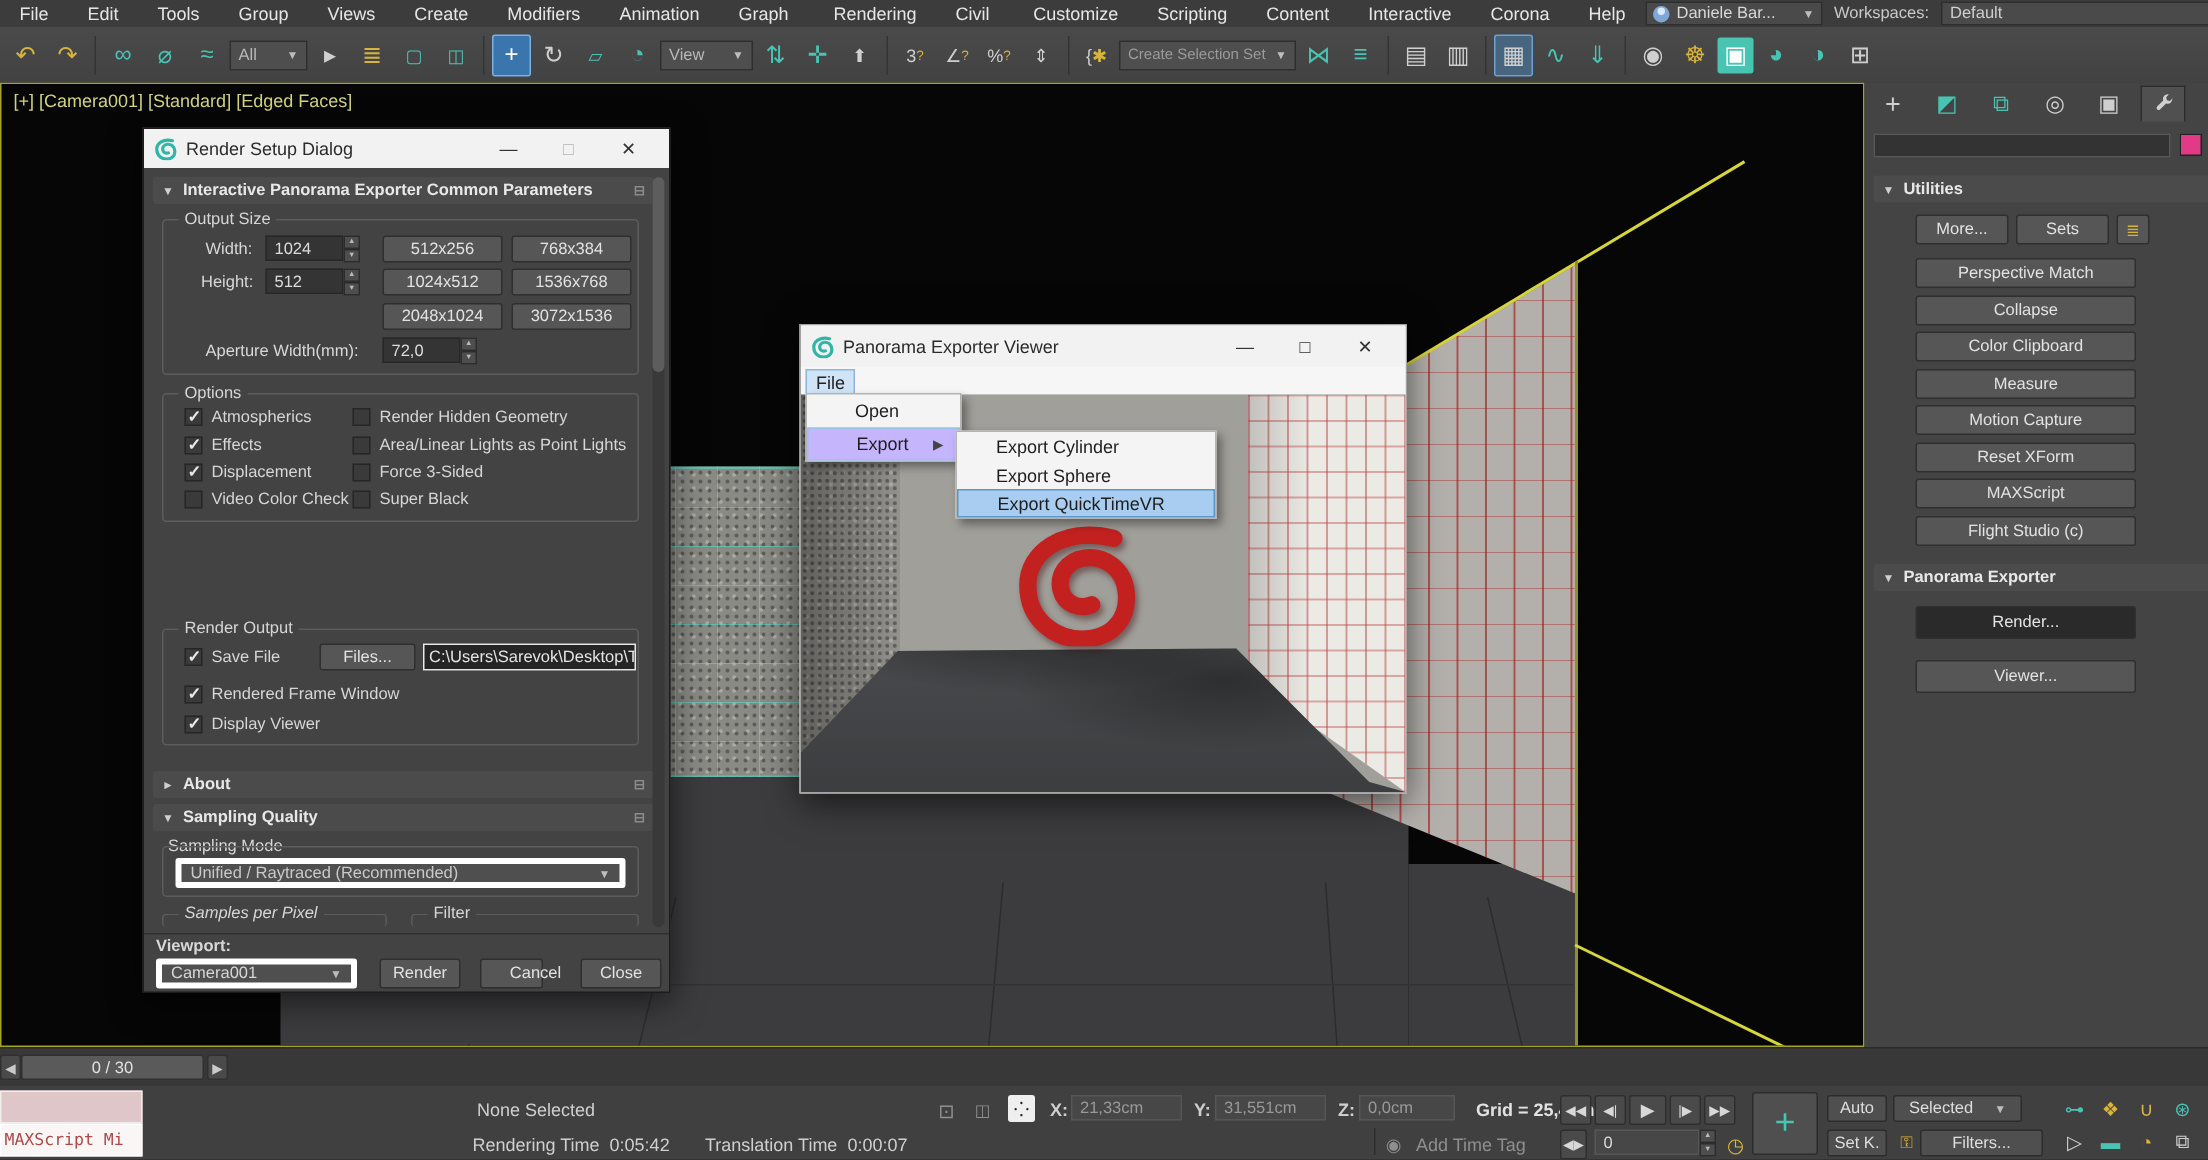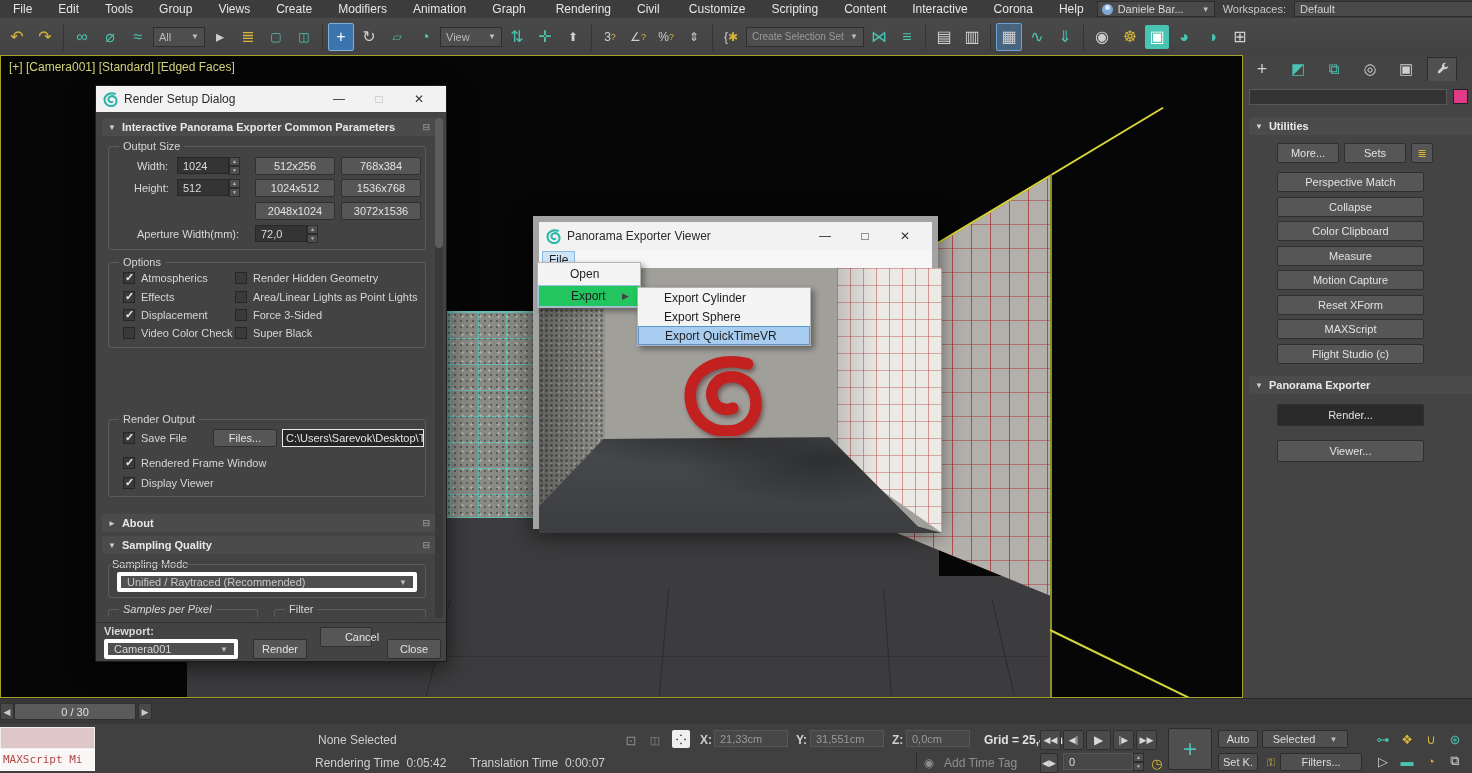--- a/index.html
+++ b/index.html
@@ -75,21 +75,21 @@
   .btn { background:#565656; border:1px solid #2f2f2f; border-radius:2px; color:#e2e2e2;
     display:flex; align-items:center; justify-content:center; height:18px; }
   .cb { display:flex; align-items:flex-start; gap:6px; color:#d6d6d6; position:absolute; }
   .cb .box { width:12px; height:12px; background:#3a3a3a; border:1px solid #262626; position:relative; flex:0 0 auto; }
   .cb.on .box::after { content:"\2713"; position:absolute; left:1px; top:-2px; color:#e8e8e8; font-size:11px; font-weight:bold; }
   .dd { background:#4f4f4f; border:4px solid #ffffff; border-radius:2px; display:flex; align-items:center; padding:0 6px; color:#d6d6d6; }
   .scrolltrack { position:absolute; right:3px; width:8px; background:#393939; border-radius:4px; }
   .scrollthumb { position:absolute; left:0; width:8px; background:#5d5d5d; border-radius:4px; }
 
   
-  #viewer { left:533px; top:216px; width:405px; height:313px; background:#fff; border:6px solid #a3a3a3; z-index:30; }
+  #viewer { left:533px; top:216px; width:405px; height:313px; background:#fff; border:1px solid #a3a3a3; z-index:30; }
   #viewer .menubar { height:19px; background:#f6f6f6; border-bottom:1px solid #dcdcdc; display:flex; align-items:center; padding:0 3px; }
   #viewer .file-chip { background:#cfe4f7; border:1px solid #8ab8e0; color:#222; font-size:12px; padding:0 6px; height:17px; line-height:16px; }
   #vimg { position:absolute; left:0; top:46px; width:403px; height:265px; overflow:hidden; background:#a09f9a; }
   #vimg .lwall { position:absolute; left:0; top:0; width:66px; height:265px;
     background-image:linear-gradient(to right, rgba(0,0,0,.35), rgba(0,0,0,0)),
       radial-gradient(rgba(55,55,53,.55) 1px, transparent 1.6px),
       radial-gradient(rgba(225,225,220,.38) 1px, transparent 1.5px);
     background-size:100% 100%, 5px 5px, 8px 8px; background-color:#93928d; }
   #vimg .rwall { position:absolute; left:298px; top:0; width:105px; height:265px;
     clip-path:polygon(0 0,100% 0,100% 100%,0 72%);
@@ -103,21 +103,21 @@
     background-color:#46484b;
     background-image:radial-gradient(ellipse 55% 45% at 38% 28%, rgba(0,0,0,.5), transparent 72%),
       radial-gradient(ellipse 50% 40% at 70% 55%, rgba(0,0,0,.35), transparent 70%),
       linear-gradient(to bottom, rgba(255,255,255,.06), rgba(0,0,0,.15)); }
   #vimg .logo { position:absolute; left:140px; top:86px; width:88px; height:82px; color:#c32020;
     filter:drop-shadow(2px 3px 2px rgba(60,10,10,.45)); }
 
   
   .popup { position:absolute; background:#f4f4f4; border:1px solid #b4b4b4; box-shadow:3px 3px 6px rgba(0,0,0,.4); z-index:40; }
   .mi { height:22px; display:flex; align-items:center; padding:0 10px 0 32px; color:#1e1e1e; font-size:12px; }
-  .mi.hl { background:#22c55e; border:1px solid #9cc3e6; }
+  .mi.hl { background:#c4b5fd; border:1px solid #9cc3e6; }
   .mi .sub { margin-left:auto; font-size:9px; color:#444; }
   .smi { height:19px; display:flex; align-items:center; padding:0 10px 0 26px; color:#1e1e1e; font-size:12px; }
   .smi.sel { background:#a9cdf0; border:1px solid #5a97cc; }
 
   
   #cmdpanel { left:1243px; top:55px; width:229px; height:643px; background:#444444; z-index:10; }
   #cp-tabs { position:absolute; left:4px; top:2px; display:flex; gap:6px; align-items:center; }
   .cp-tab { width:30px; height:24px; display:flex; align-items:center; justify-content:center; font-size:15px; color:#cfcfcf; }
   .cp-tab.teal { color:#49c3b2; }
   .cp-tab.active { background:#505050; border:1px solid #2c2c2c; border-bottom:none; }
@@ -439,21 +439,21 @@
       <div class="scrollthumb" style="top:0;height:130px;"></div>
     </div>
 
     <div class="abs" style="left:0;top:536px;width:350px;height:40px;border-top:1px solid #2e2e2e;">
       <span class="abs" style="left:8px;top:2px;font-weight:bold;">Viewport:</span>
       <span class="dd abs" style="left:8px;top:16px;width:134px;height:20px;">
         <span>Camera001</span>
         <span class="dd-arrow">▼</span>
       </span>
       <span class="btn abs" style="left:157px;top:16px;width:54px;height:20px;">Render</span>
-      <span class="btn abs" style="left:224px;top:4px;width:52px;height:20px;padding-left:32px;">Cancel</span>
+      <span class="btn abs" style="left:224px;top:16px;width:42px;height:20px;padding-left:32px;">Cancel</span>
       <span class="btn abs" style="left:291px;top:16px;width:54px;height:20px;">Close</span>
     </div>
   </div>
 
   <div id="viewer" class="win">
     <div class="win-title" style="height:28px;">
       <svg class="wicon">
           <use href="#spiral"></use>
         </svg>
       <span class="t">Panorama Exporter Viewer</span>

